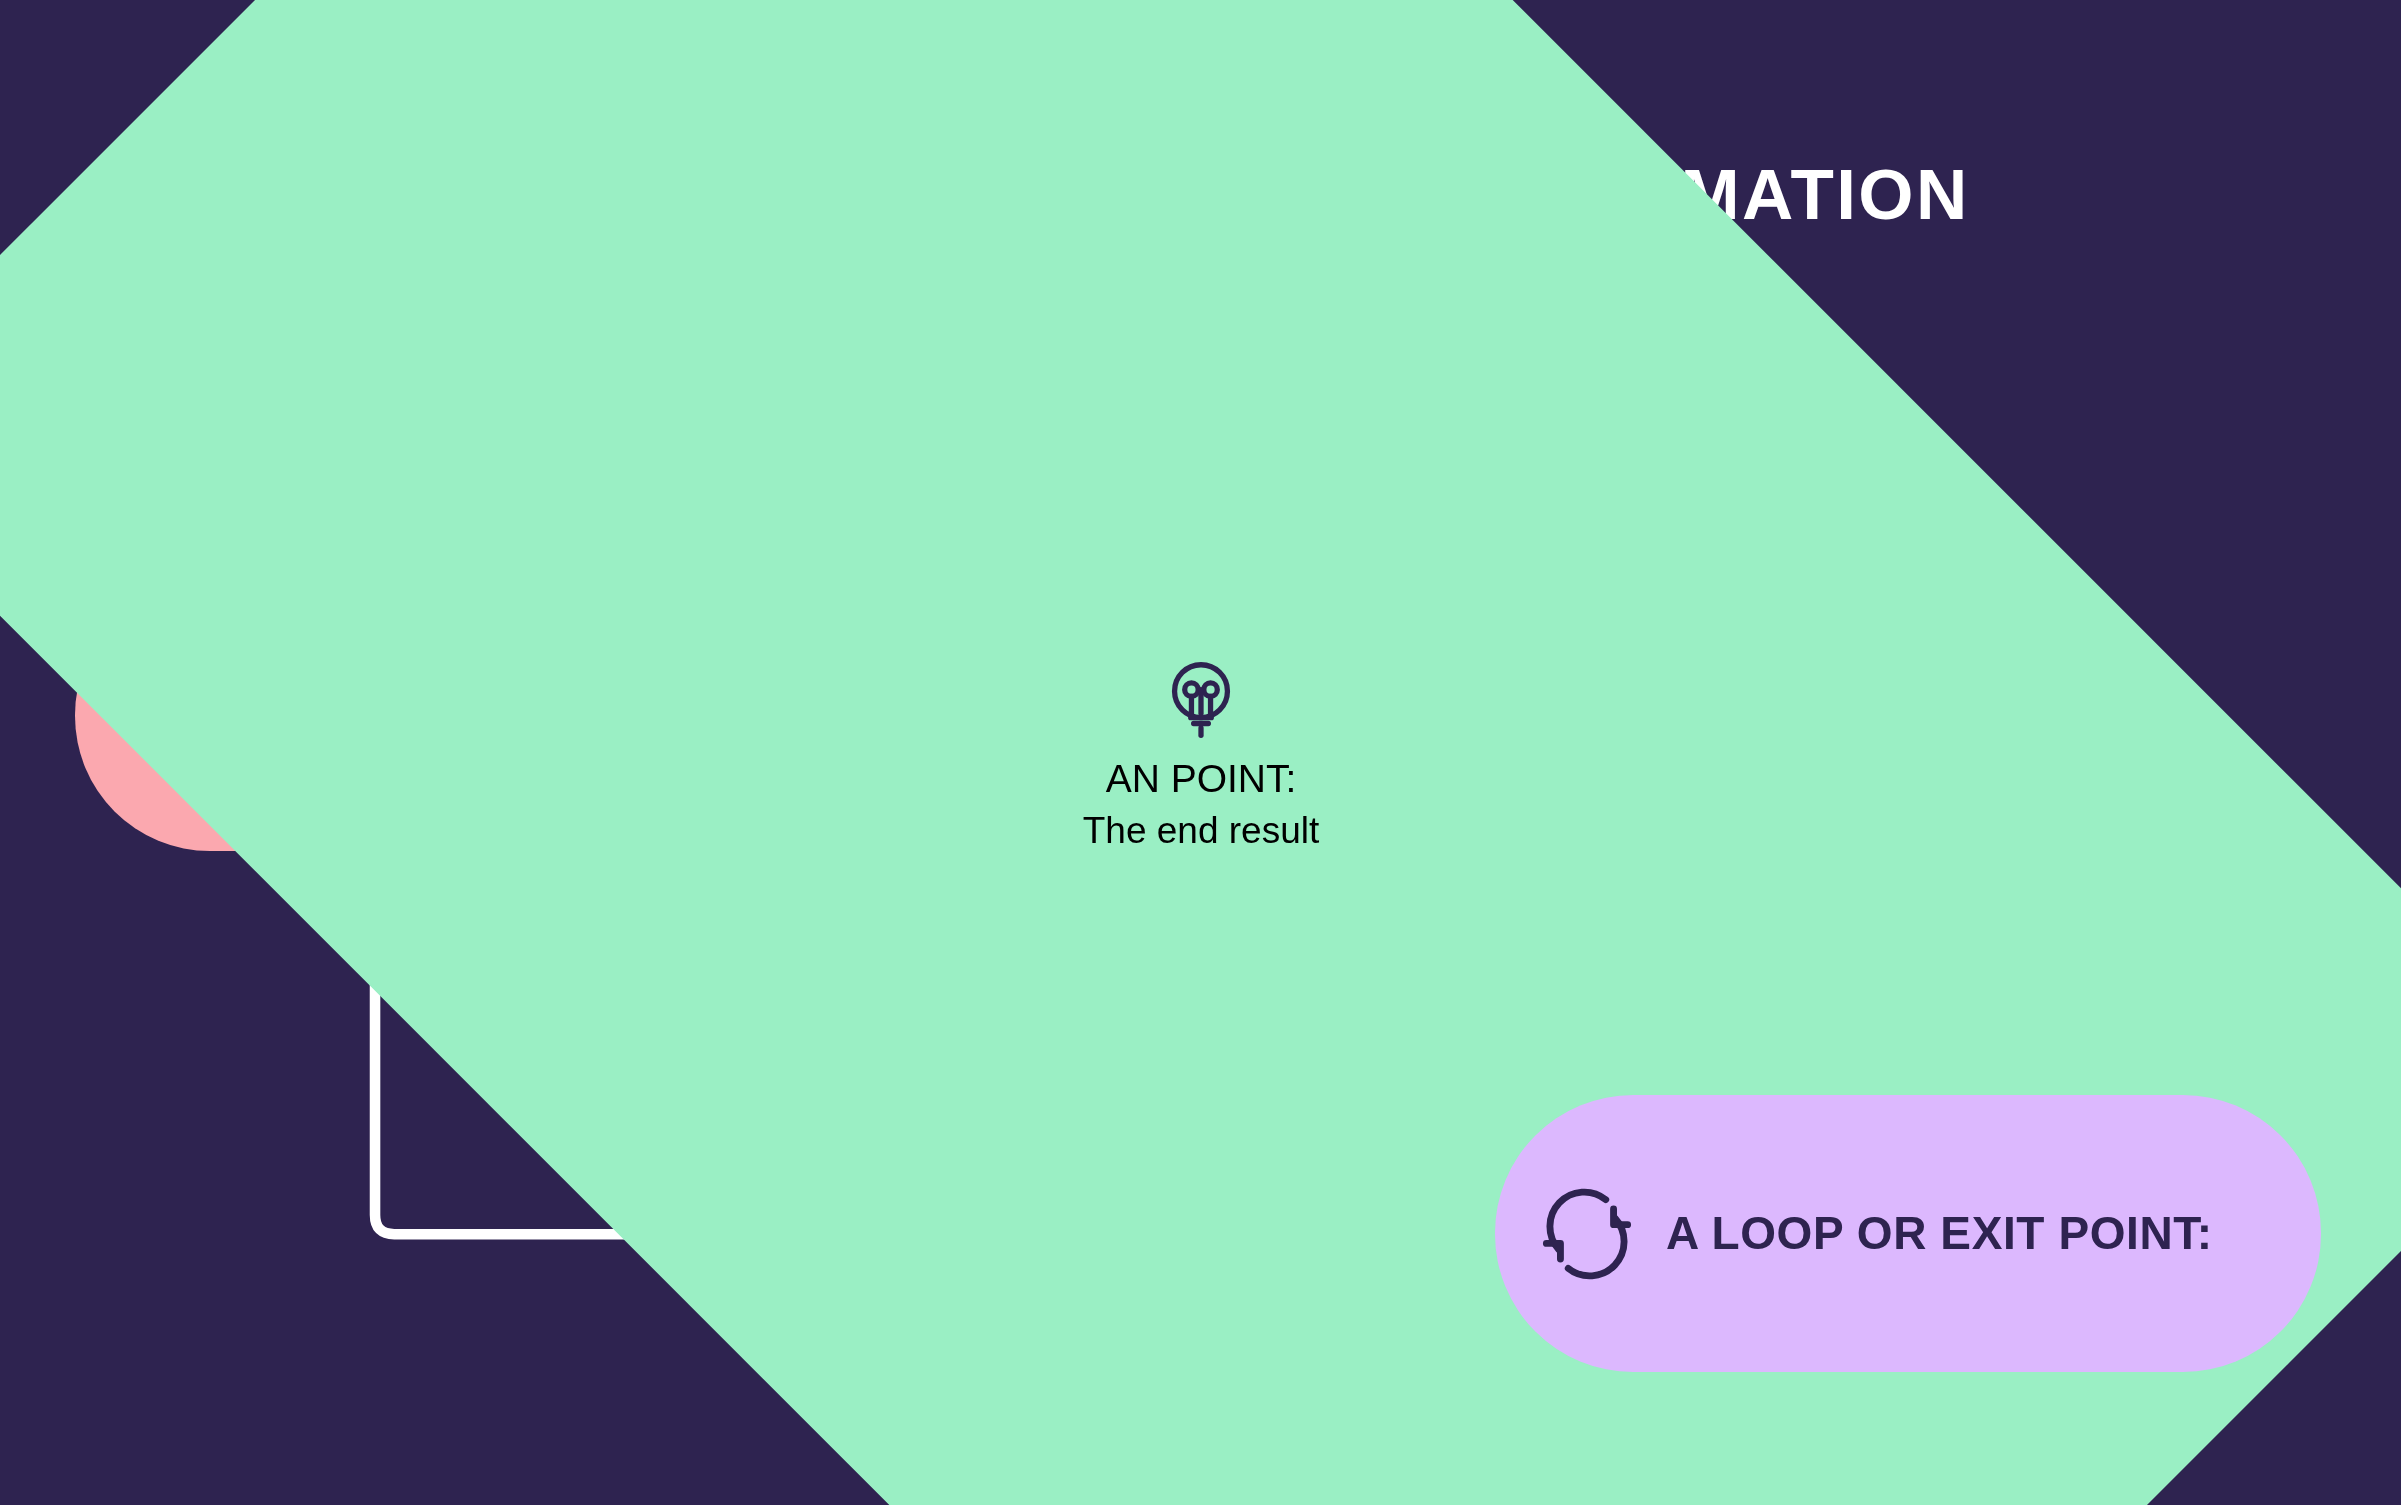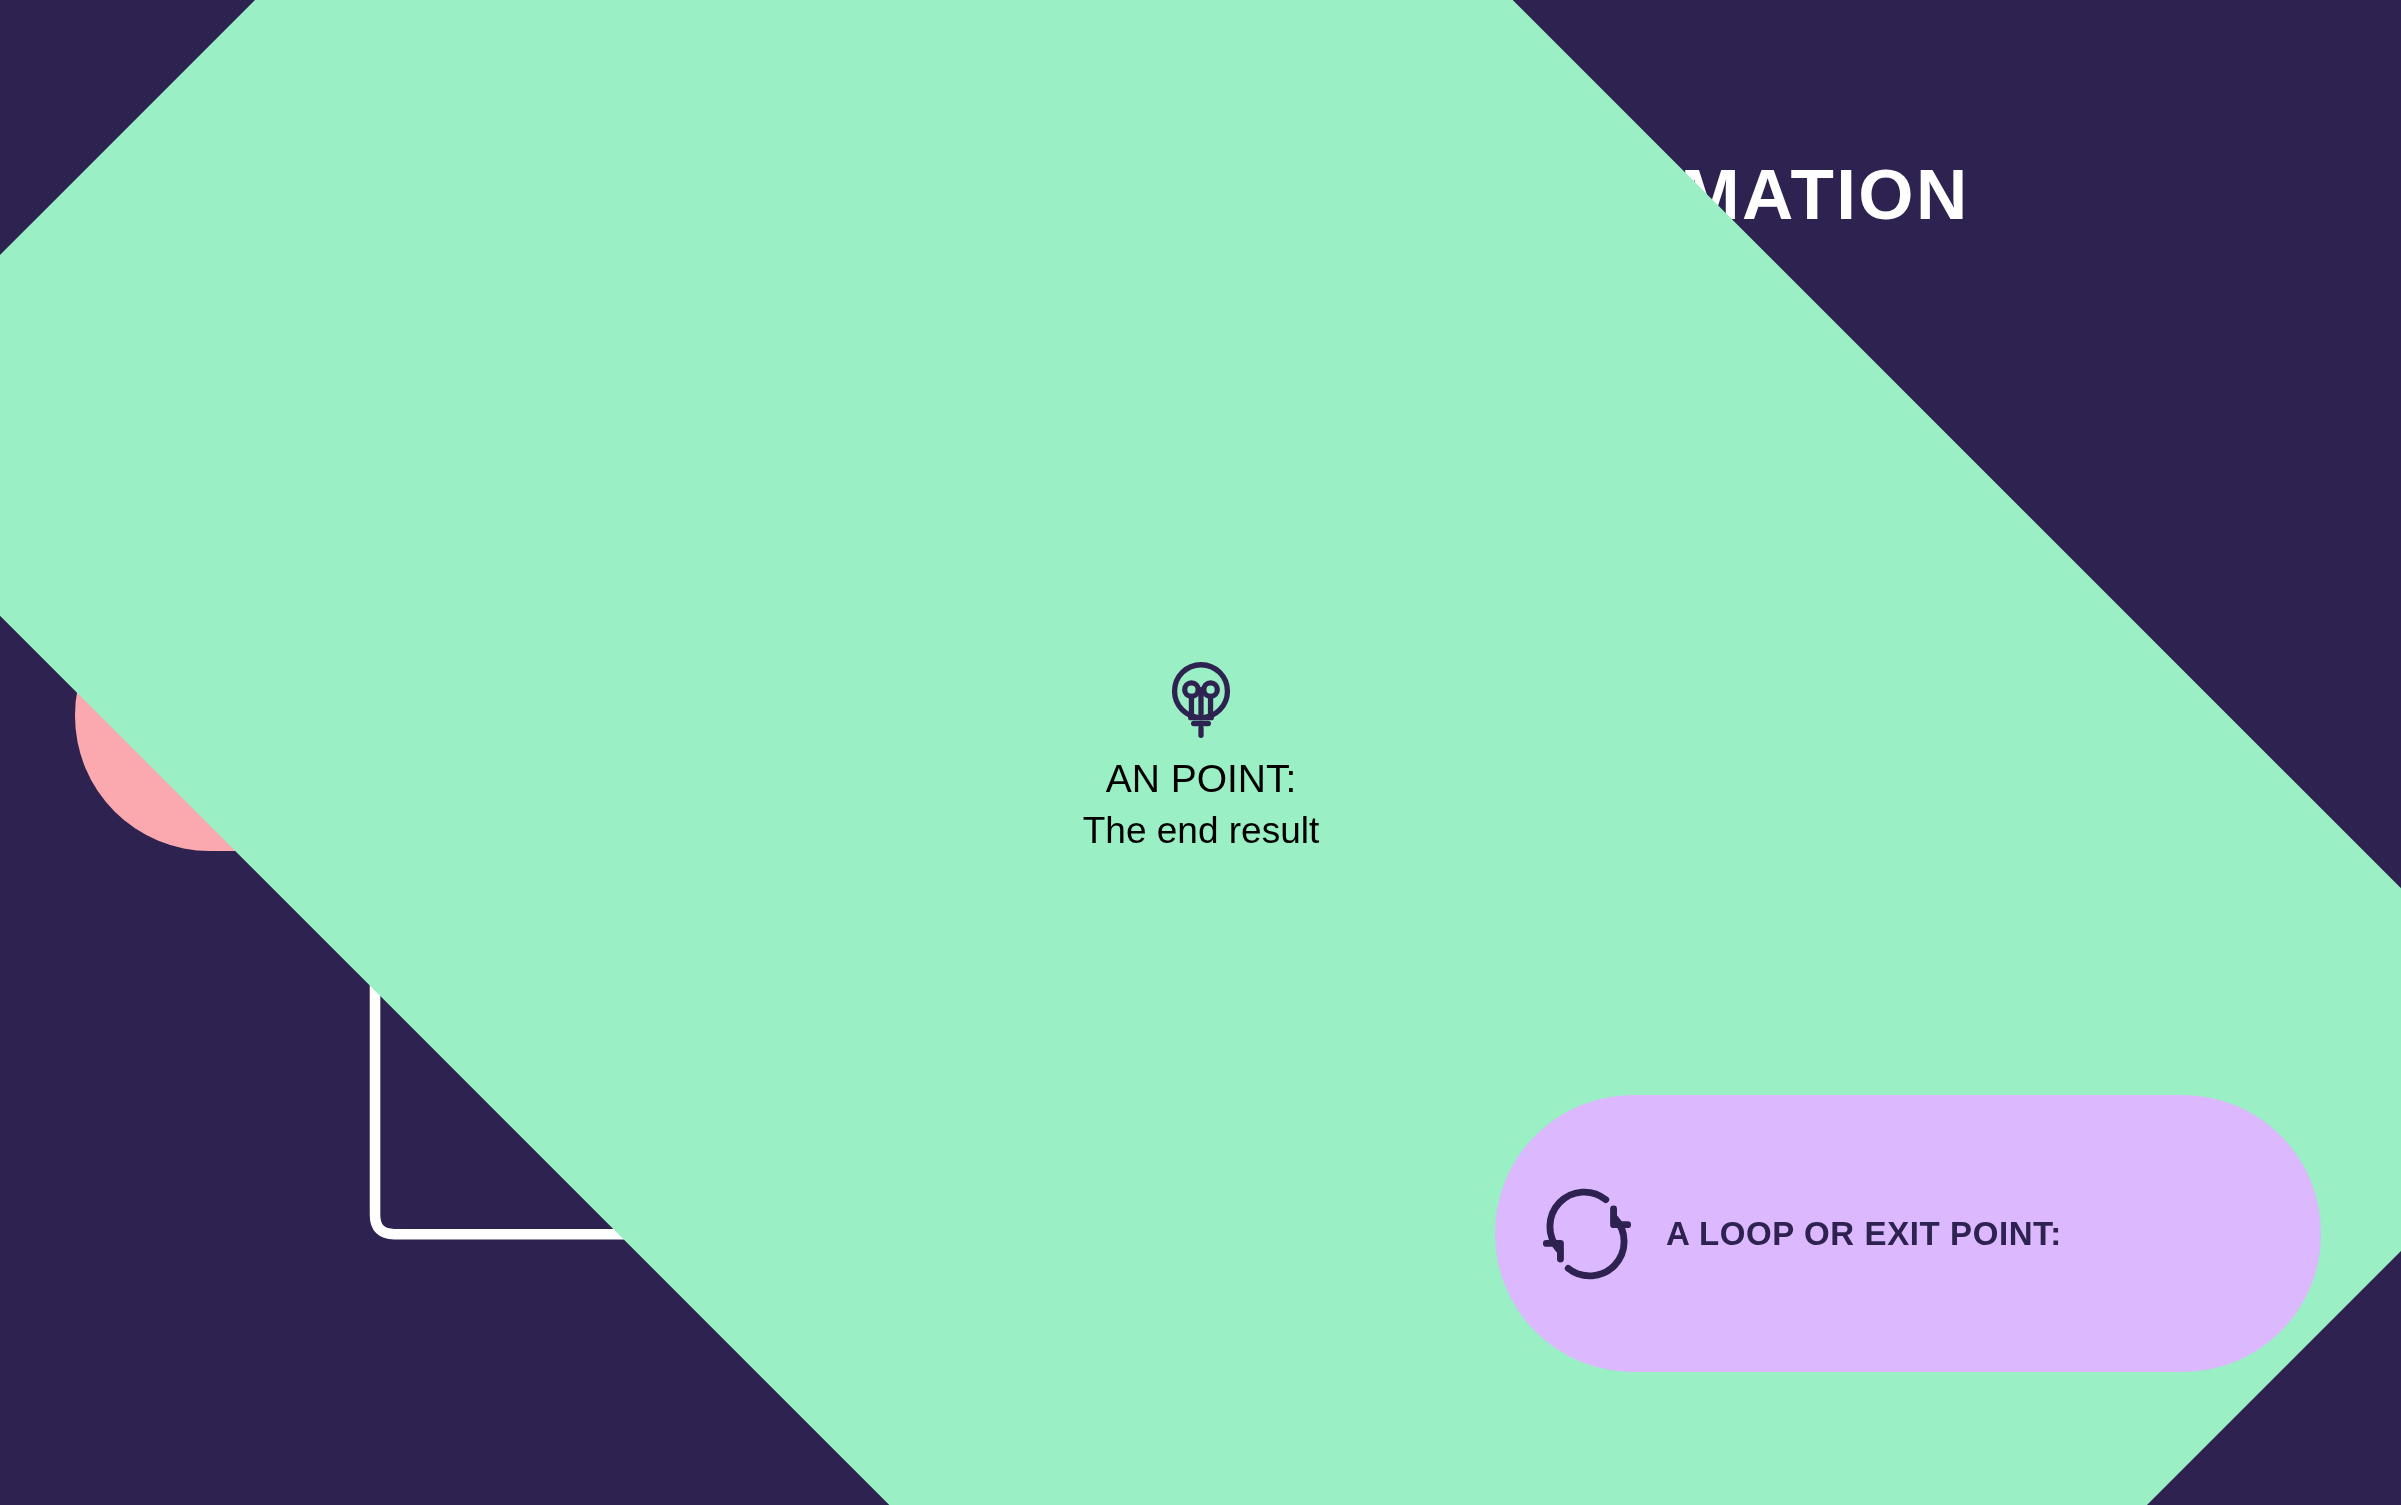--- a/index.html
+++ b/index.html
@@ -100,21 +100,21 @@
 
   
   #loop {
     left:1495px; top:1095px;
     width:826px; height:277px;
     background:#DCB8FE;
     border-radius:138px;
     padding-left:42px;
     gap:29px;
   }
-  #loop .hd { font-size:33px; }
+  #loop .hd { font-size:46px; }
   #loop .bd { font-size:37px; margin-top:9.6px; }
 
   svg.icn { display:block; }
 </style>
 </head>
 <body>
 
 <div id="stage">
 
   <div id="title">FOUR BASIC ELEMENTS OF AUTOMATION</div>

